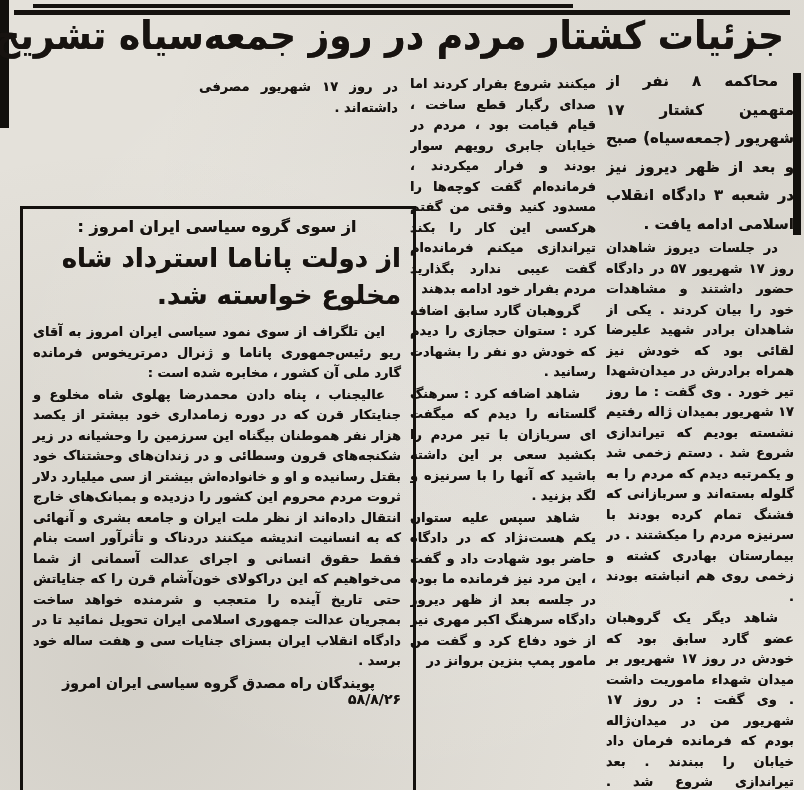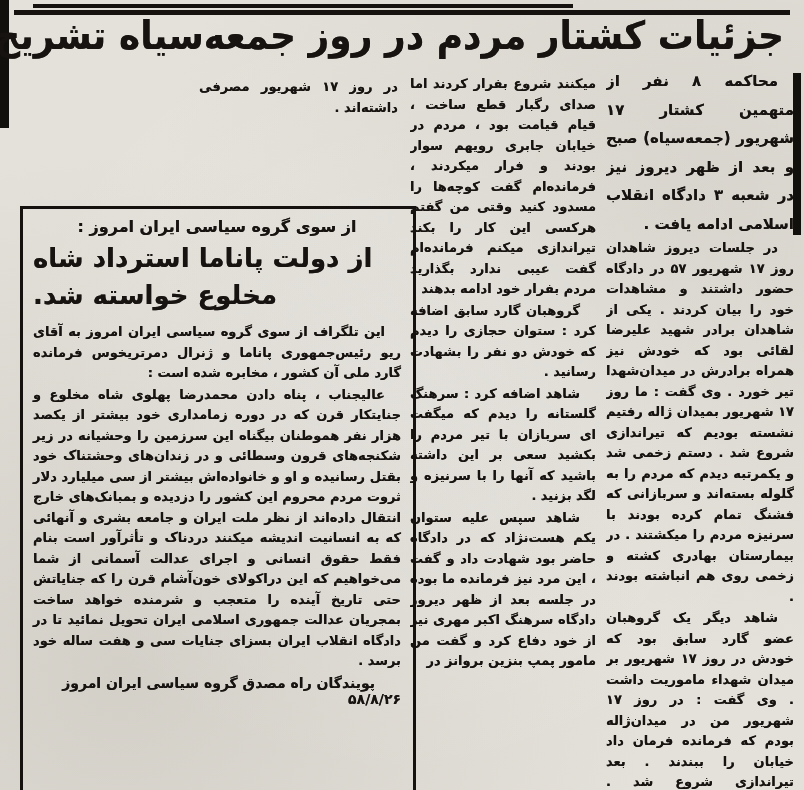--- a/index.html
+++ b/index.html
@@ -45,21 +45,21 @@
   .left-top { position: absolute; top: 70px; left: 0; width: 398px; height: 136px; overflow: hidden;
               display: flex; gap: 12px; }
   .left-top .subcol { width: 50%; }
 
   .panama-box {
     position: absolute; left: 6px; top: 206px; width: 396px; height: 584px;
     border: 3px solid #14110e; border-bottom: none;
     padding: 8px 12px 0 10px; overflow: hidden; margin-left: 14px;
   }
   .kicker { font-size: 16px; font-weight: bold; text-align: center; margin-bottom: 4px; }
-  .box-headline { font-size: 26px; line-height: 37px; font-weight: bold; text-align: left; margin-bottom: 8px; }
+  .box-headline { font-size: 26px; line-height: 37px; font-weight: bold; text-align: right; margin-bottom: 8px; }
   .signature { font-size: 14px; font-weight: bold; text-align: right; text-indent: 26px; margin-top: 3px; }
 </style>
 </head>
 <body>
 
 <div class="page">
 
   <div class="rule-a"></div>
   <div class="rule-b"></div>
   <div class="edge-left"></div>
@@ -83,19 +83,19 @@
   <div class="left-top bodytext">
     <div class="subcol">
       <p class="cont">در روز ۱۷ شهریور مصرفی داشته‌اند .</p>
     </div>
   </div>
 
   <div class="panama-box">
     <div class="kicker">از سوی گروه سیاسی ایران امروز :</div>
     <h2 class="box-headline">از دولت پاناما استرداد شاه مخلوع خواسته شد.</h2>
     <div class="bodytext">
-      <p>این تلگراف از سوی گروه سیاسی ایران امروز به آقای ریو رئیس‌جمهوری پاناما و ژنرال دمرتریخوس فرمانده گارد ملی آن کشور ، مخابره شده است :</p>
+      <p>این تلگراف از سوی نمود سیاسی ایران امروز به آقای ریو رئیس‌جمهوری پاناما و ژنرال دمرتریخوس فرمانده گارد ملی آن کشور ، مخابره شده است :</p>
       <p>عالیجناب ، پناه دادن محمدرضا پهلوی شاه مخلوع و جنایتکار قرن که در دوره زمامداری خود بیشتر از یکصد هزار نفر هموطنان بیگناه این سرزمین را وحشیانه در زیر شکنجه‌های قرون وسطائی و در زندان‌های وحشتناک خود بقتل رسانیده و او و خانواده‌اش بیشتر از سی میلیارد دلار ثروت مردم محروم این کشور را دزدیده و بمبانک‌های خارج انتقال داده‌اند از نظر ملت ایران و جامعه بشری و آنهائی که به انسانیت اندیشه میکنند دردناک و تأثرآور است بنام فقط حقوق انسانی و اجرای عدالت آسمانی از شما می‌خواهیم که این دراکولای خون‌آشام قرن را که جنایاتش حتی تاریخ آینده را متعجب و شرمنده خواهد ساخت بمجریان عدالت جمهوری اسلامی ایران تحویل نمائید تا در دادگاه انقلاب ایران بسزای جنایات سی و هفت ساله خود برسد .</p>
     </div>
     <div class="signature">پویندگان راه مصدق گروه سیاسی ایران امروز ۵۸/۸/۲۶</div>
   </div>
 
 </div>
 
 </body></html>

